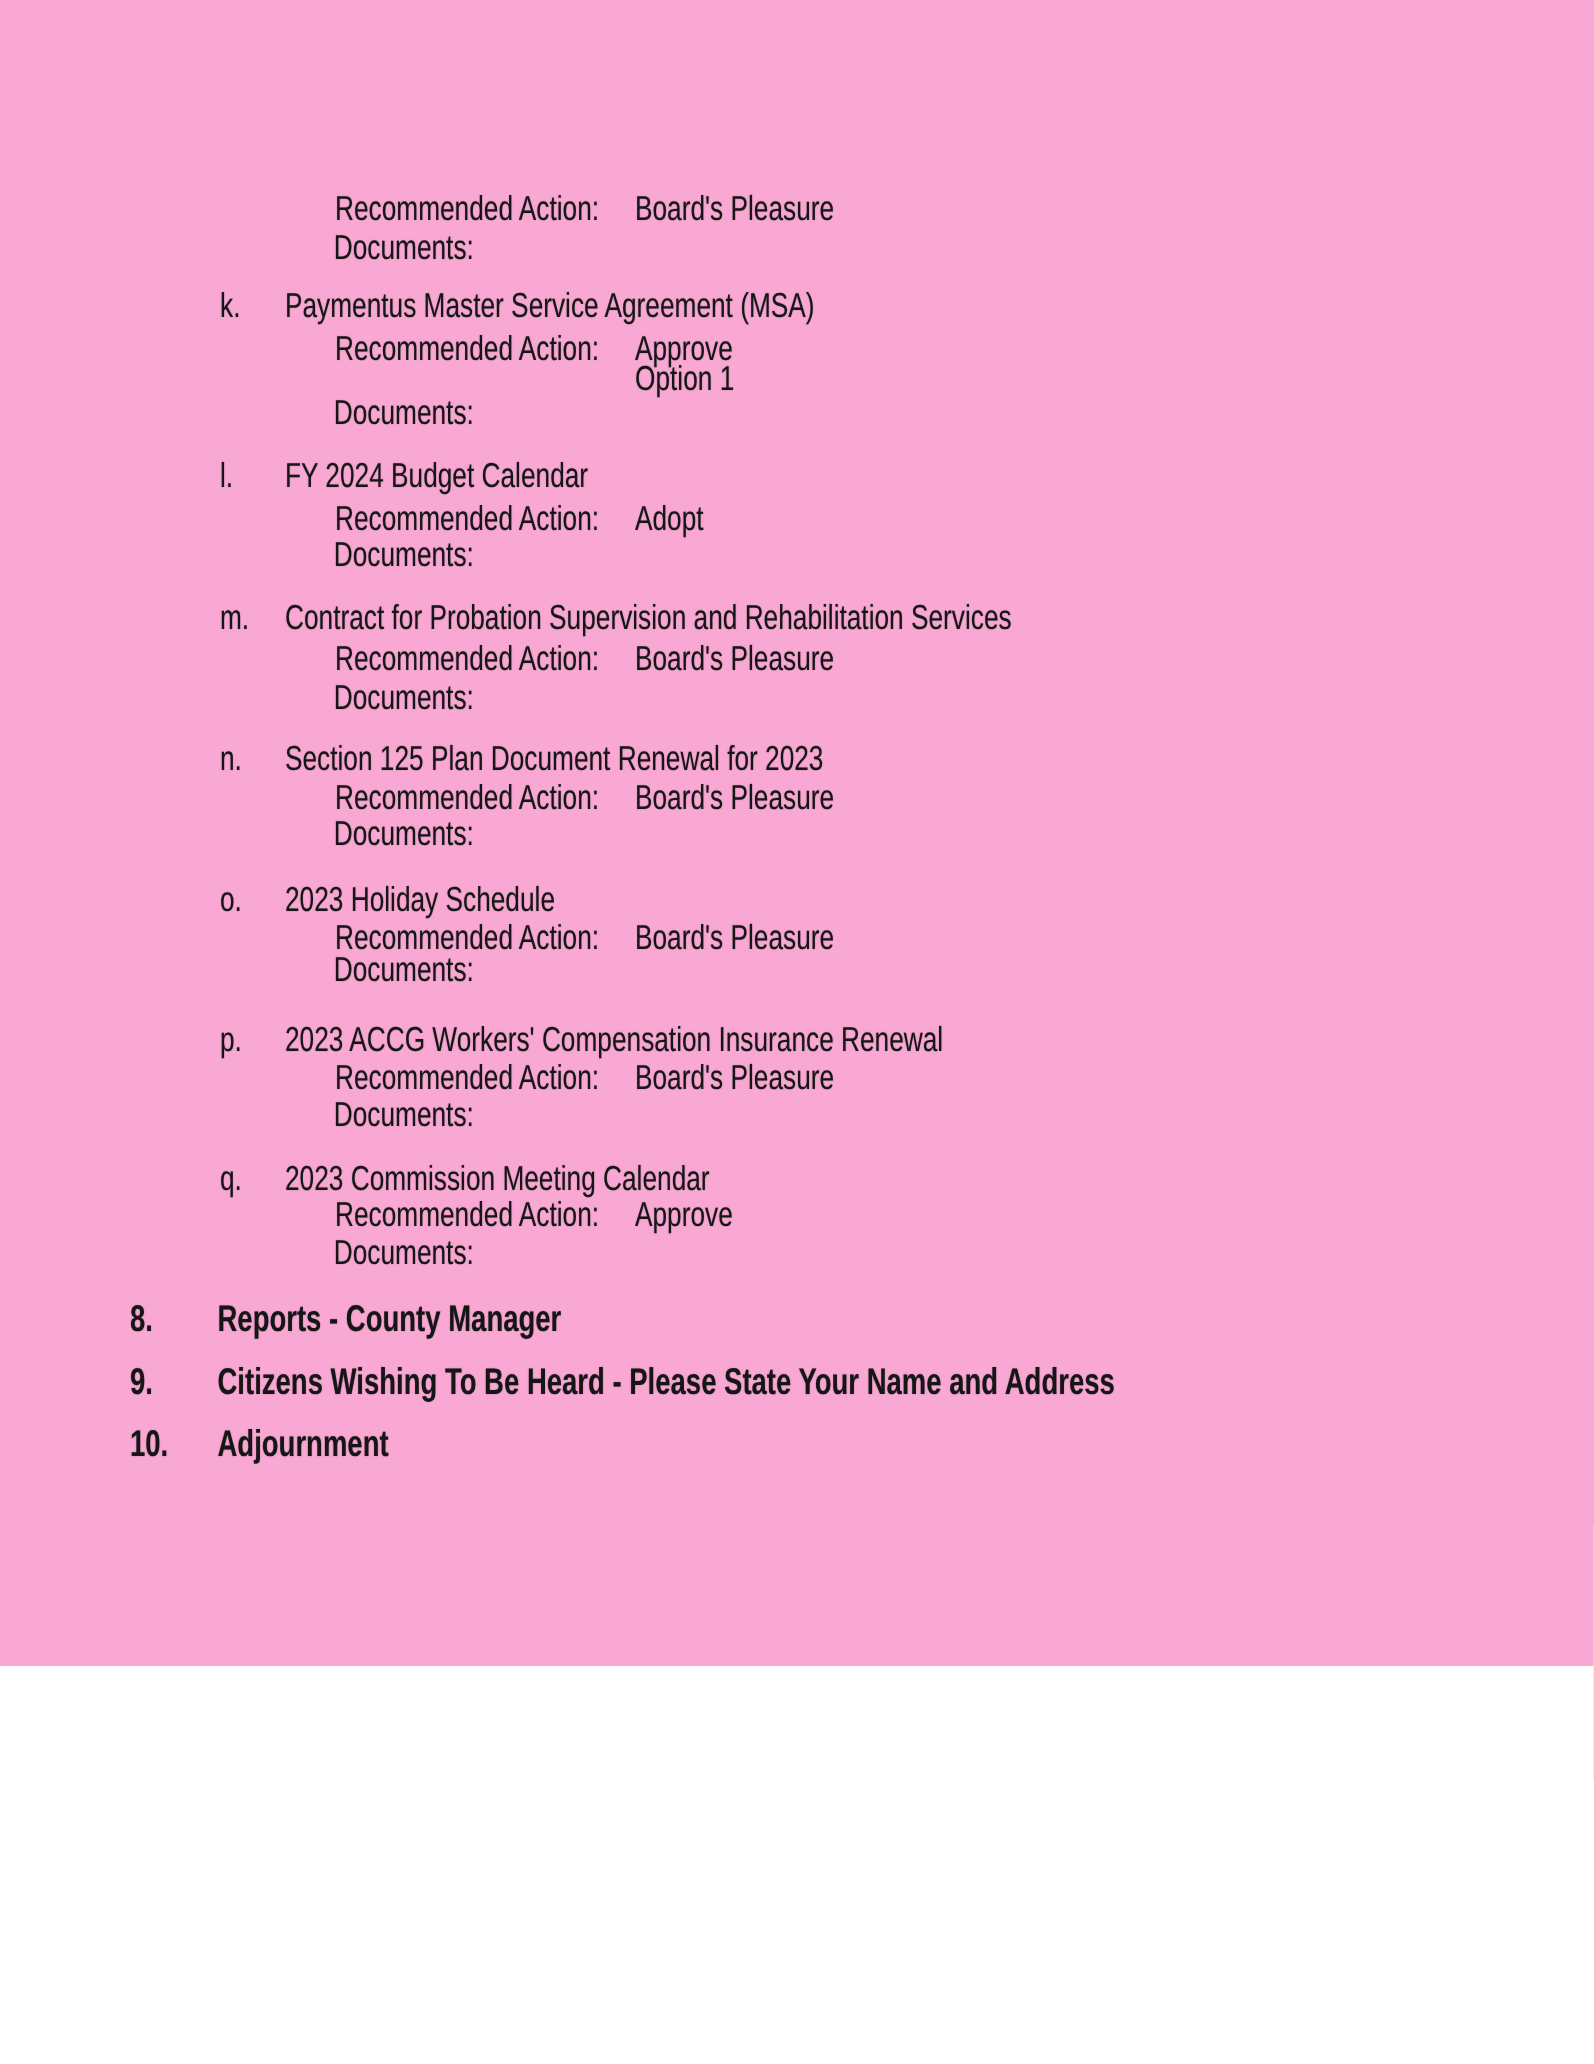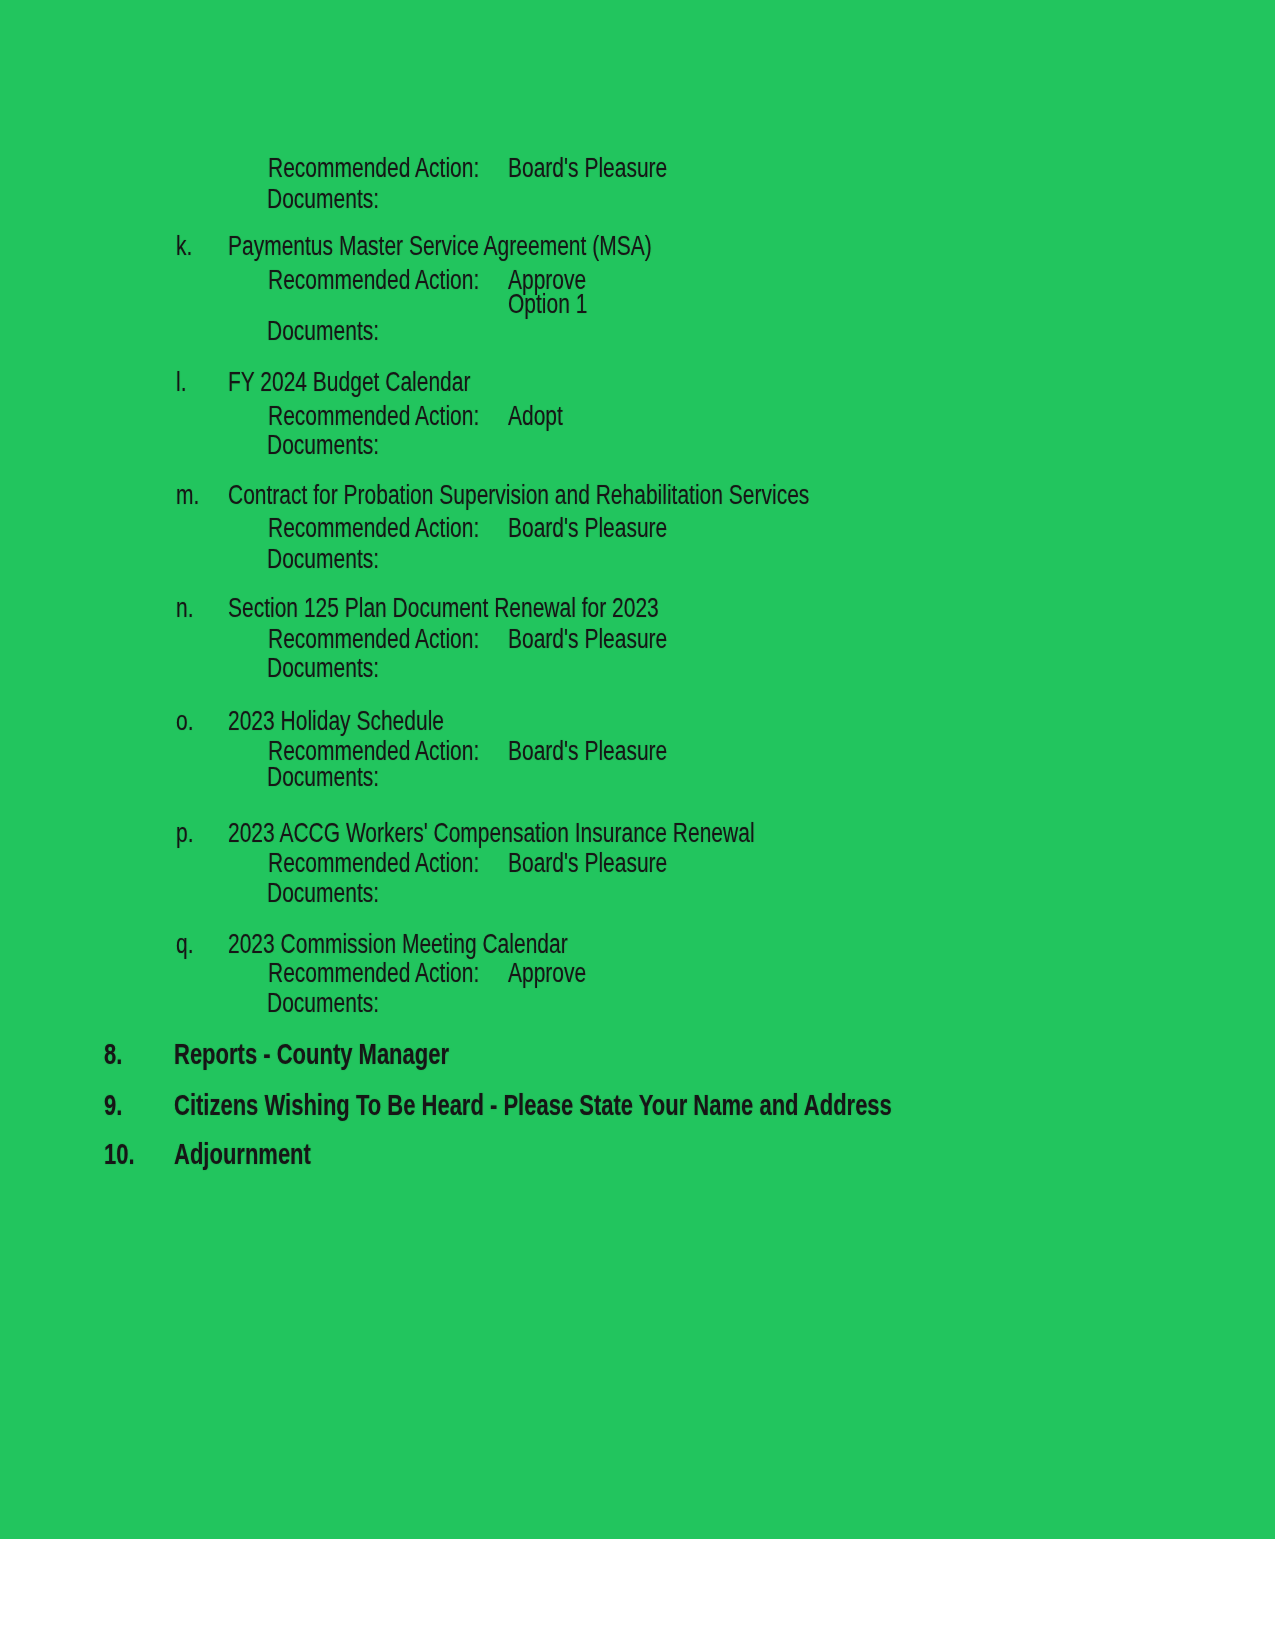--- a/index.html
+++ b/index.html
@@ -3,22 +3,22 @@
 <meta charset="utf-8">
 <style>
   html, body { margin: 0; padding: 0; }
   body {
     background: #ffffff;
     font-family: "Liberation Sans", sans-serif;
   }
   .page {
     position: relative;
     width: 1275px;
-    height: 1539px;
-    background: #22c55e;
+    height: 1333px;
+    background: #f9a8d4;
     overflow: hidden;
     color: #161616;
   }
   
   .t {
     position: absolute;
     white-space: nowrap;
     font-size: 21px;
     line-height: 30px;
     height: 30px;

